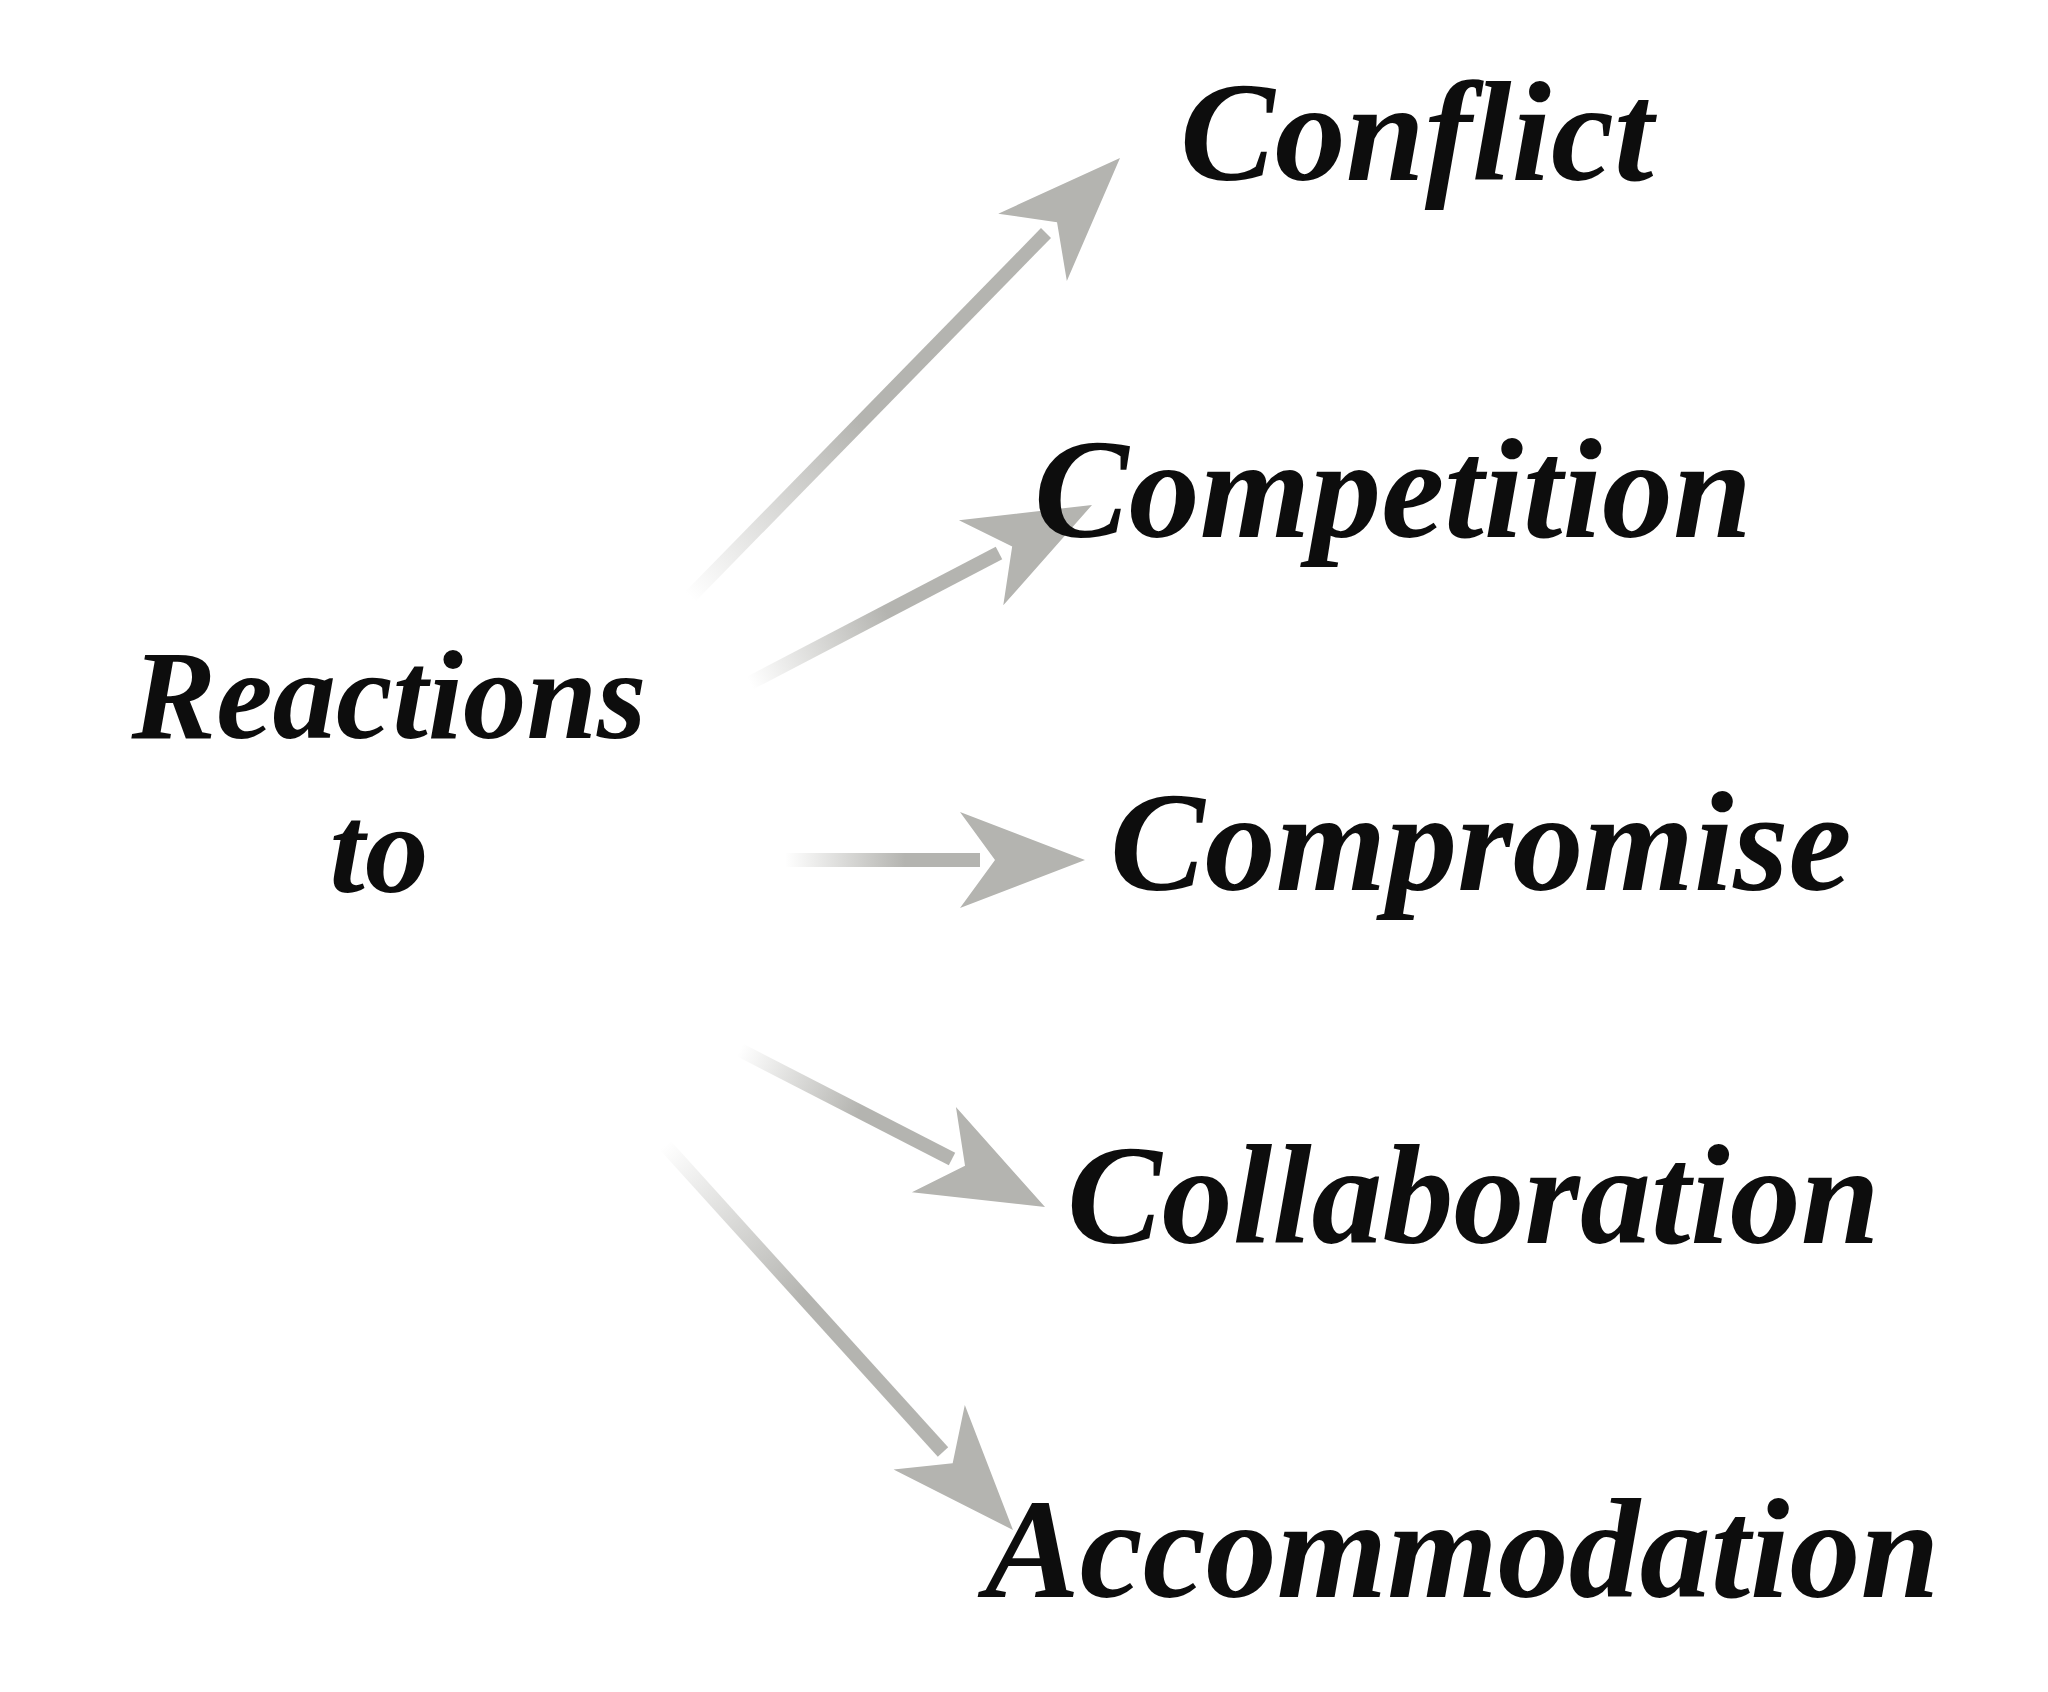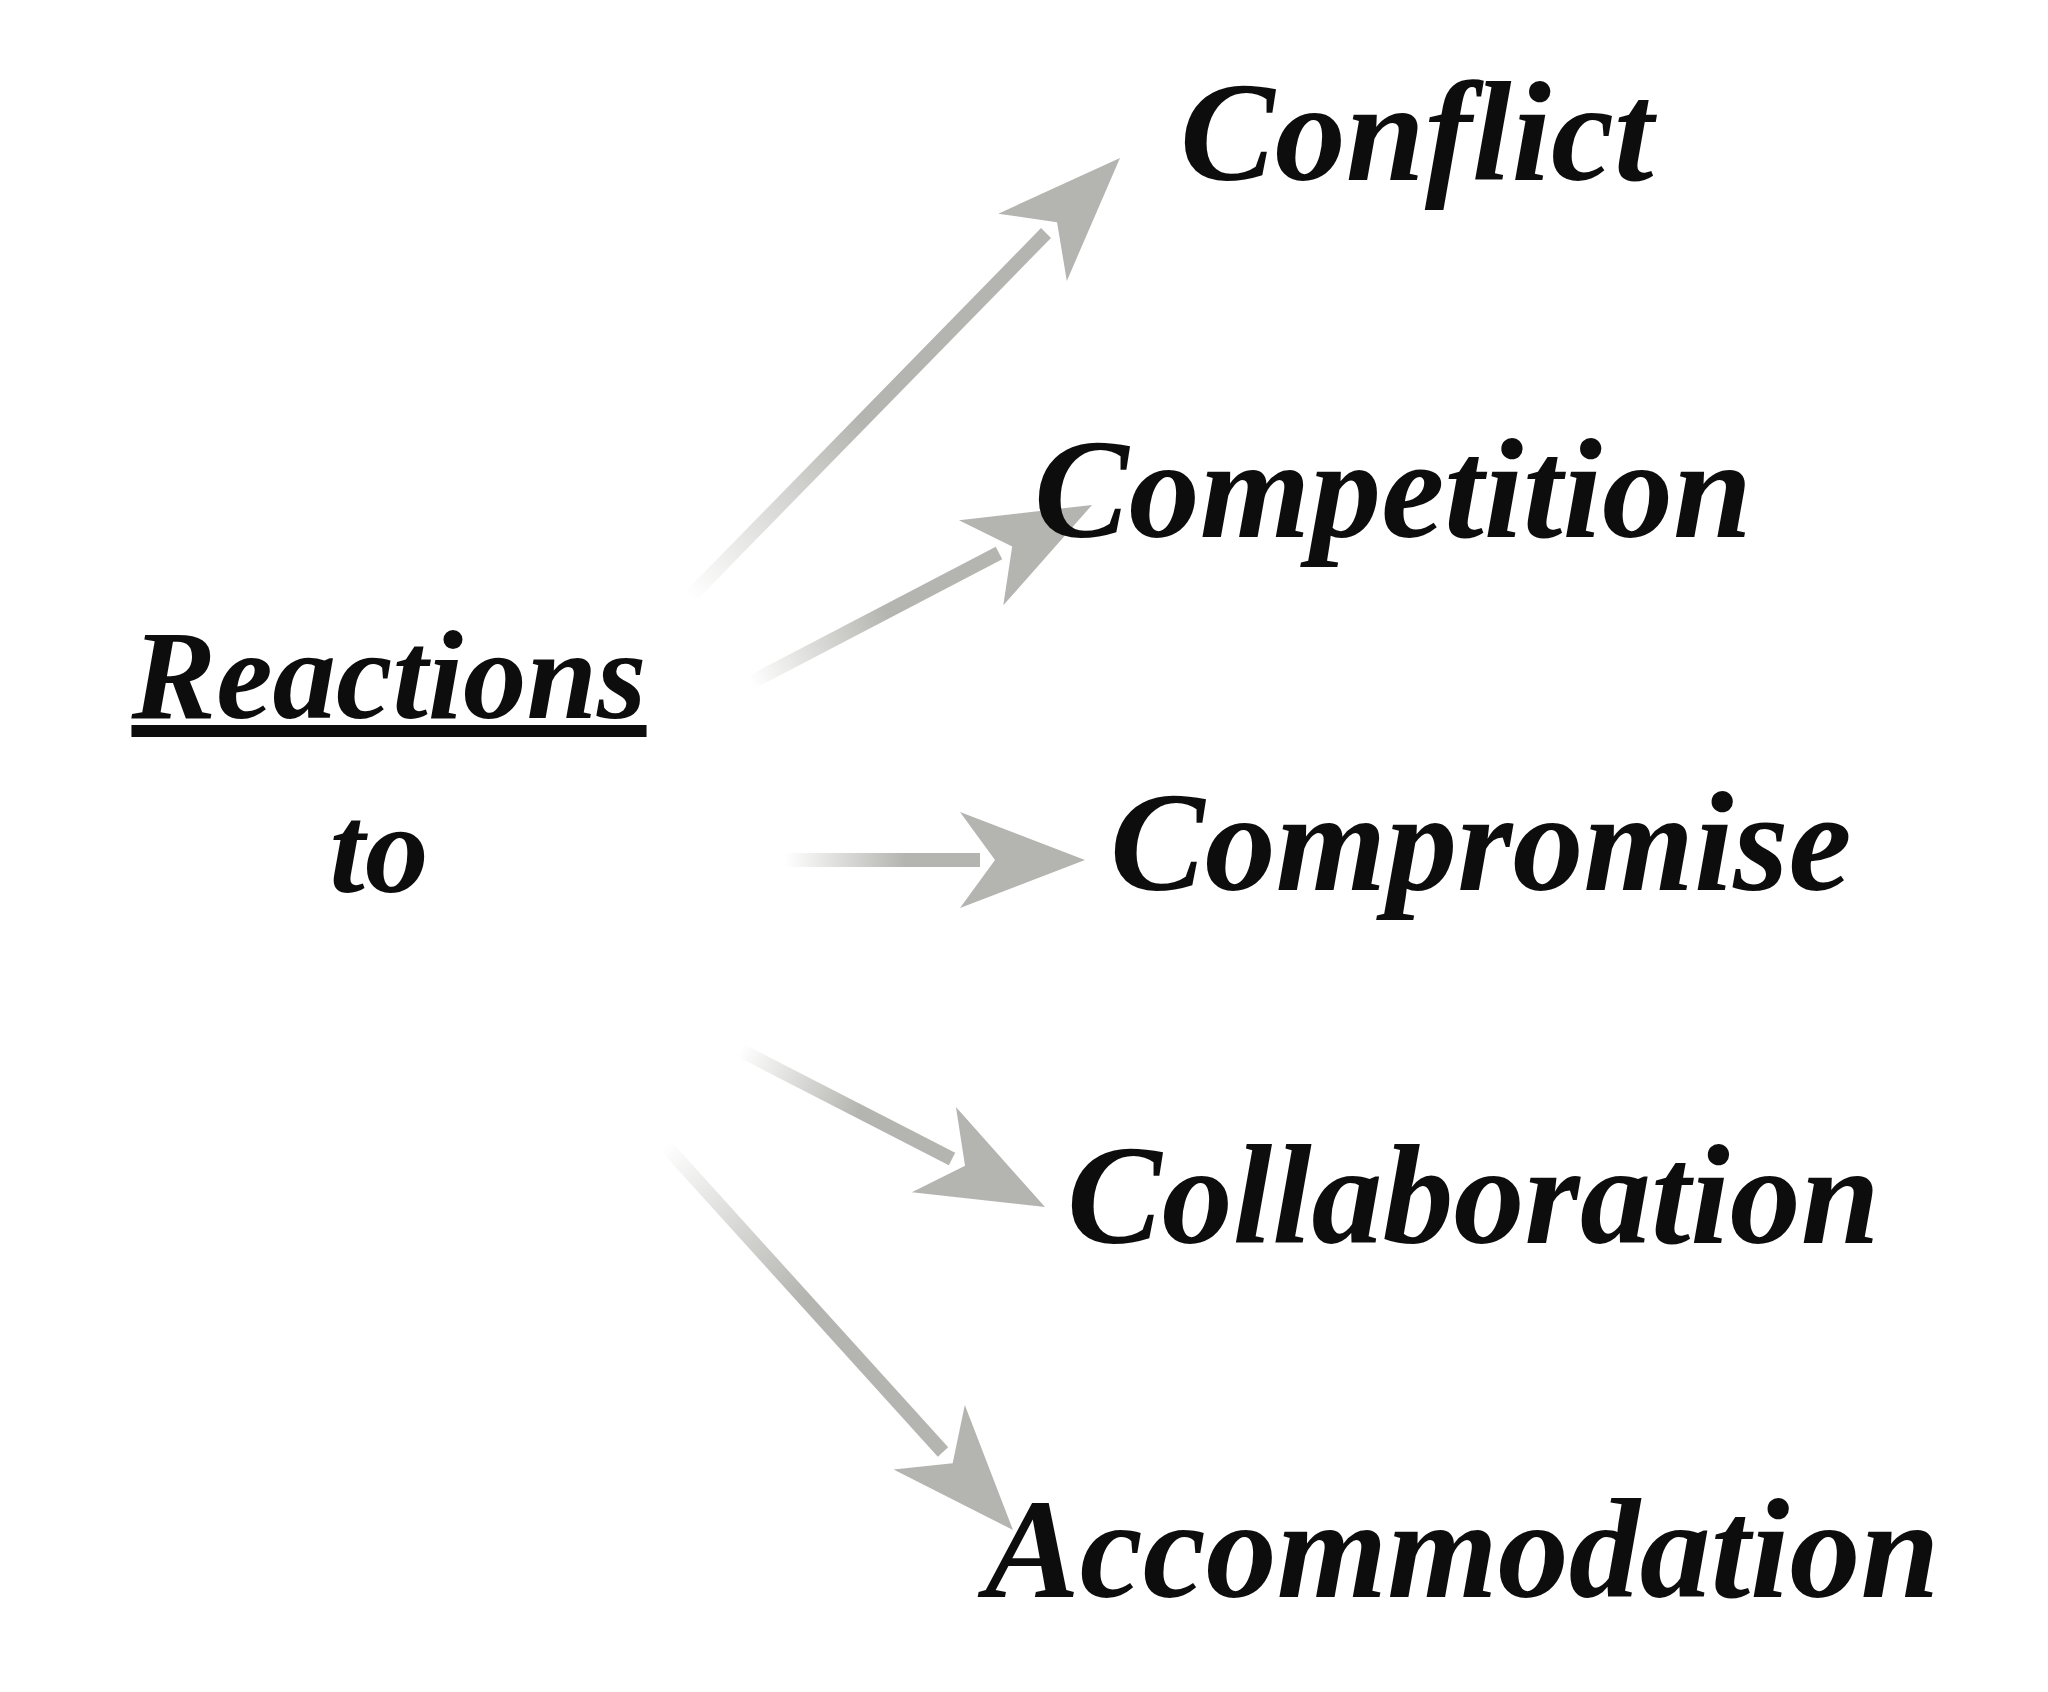--- a/index.html
+++ b/index.html
@@ -28,21 +28,21 @@
   .hub-line {
     position: absolute;
     transform: translateX(-50%);
     font-style: italic;
     font-weight: bold;
     font-size: 127px;
     line-height: 1;
     color: var(--text);
     white-space: nowrap;
   }
-  .hub-line-1 { left: 389px; top: 612px; text-decoration: underline; }
+  .hub-line-1 { left: 389px; top: 632px; }
   .hub-line-2 { left: 379px; top: 786px; }
   .hub-line-3 { left: 384px; top: 956px; }
   .target-label {
     position: absolute;
     font-style: italic;
     font-weight: bold;
     font-size: 142px;
     line-height: 1;
     color: var(--text);
     white-space: nowrap;

